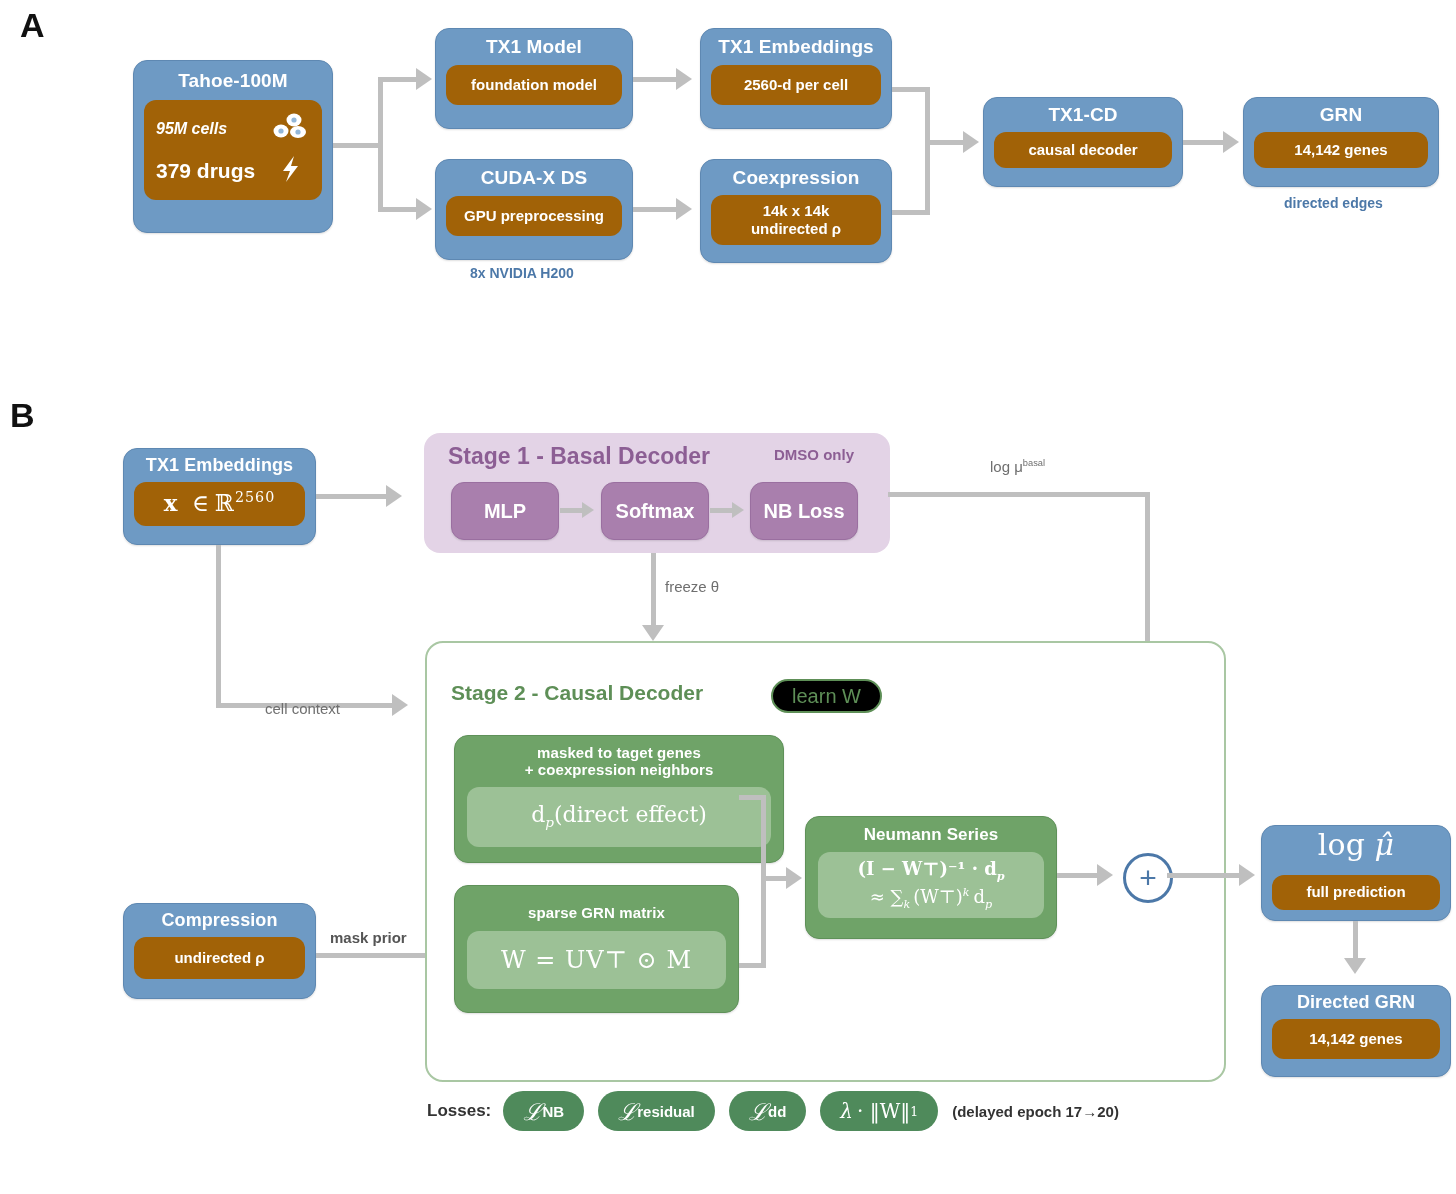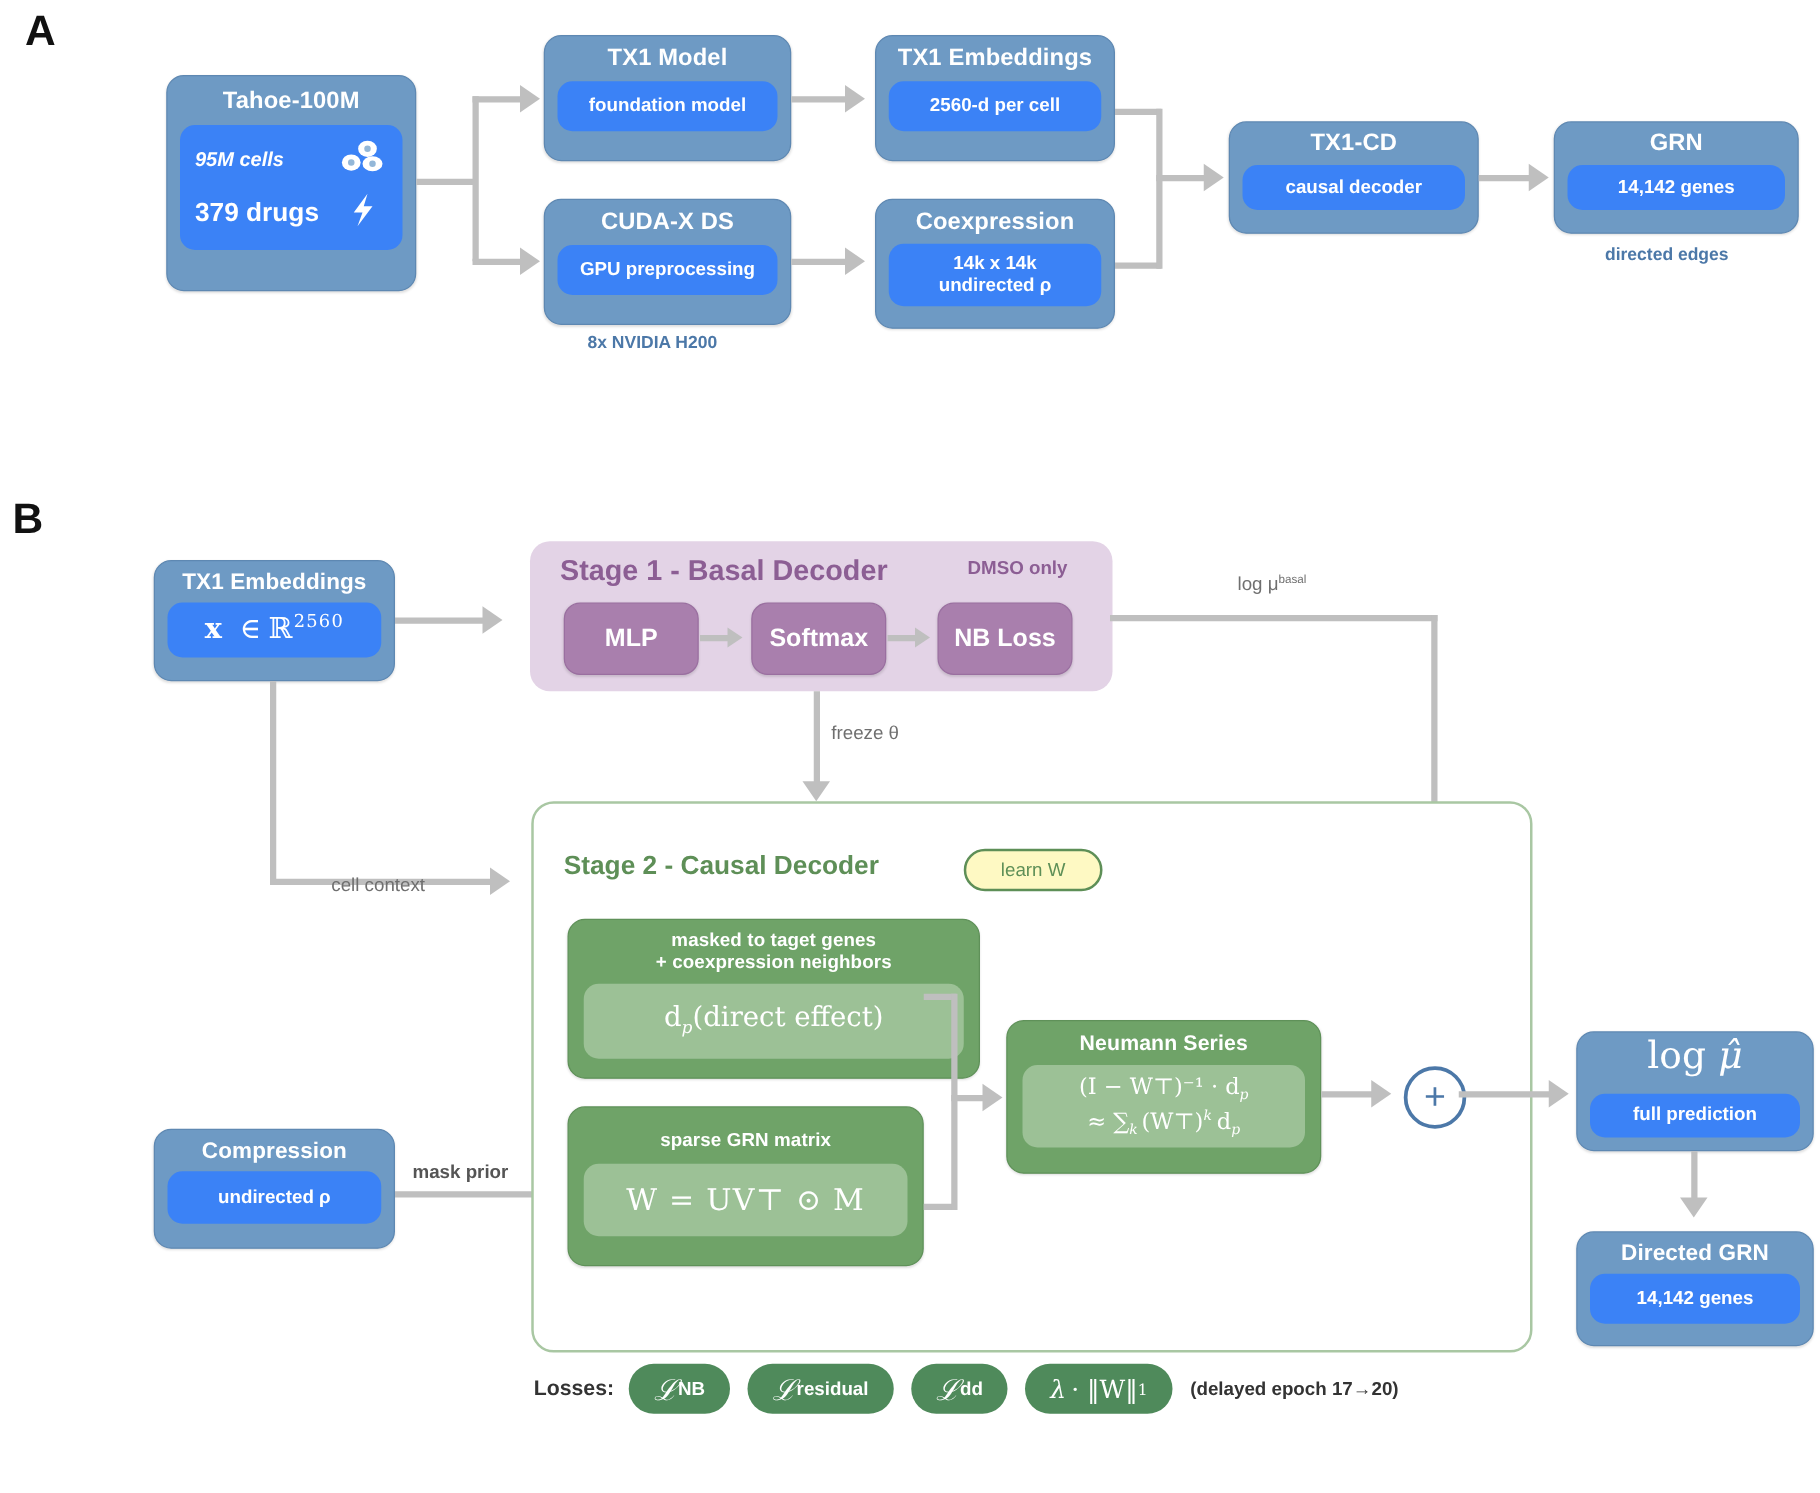--- a/index.html
+++ b/index.html
@@ -19,21 +19,21 @@
   .node-title{font-weight:bold;color:#ffffff;text-align:center;
               line-height:1.15;letter-spacing:.1px;}
   .node-sub{box-sizing:border-box;border-radius:12px;color:#ffffff;
             display:flex;flex-direction:column;align-items:center;
             justify-content:center;text-align:center;line-height:1.2;
             width:100%;}
 
   
   .blue{background:#6E9AC4;border:1px solid #5e88b2;
         box-shadow:0 1px 2px rgba(0,0,0,.13);}
-  .blue .node-sub{background:#3b82f6;}
+  .blue .node-sub{background:#a16207;}
 
   
   .green{background:#6FA368;border:1px solid #5f9159;
          box-shadow:0 1px 2px rgba(0,0,0,.13);}
   .green .node-sub{background:#9CC196;}
 
   
   .ln{position:absolute;background:#BFBFBF;}
   .lnh{height:5px;}
   .lnv{width:5px;}
@@ -58,22 +58,22 @@
   .pchip{position:absolute;border-radius:13px;background:#A97FAD;
          border:1px solid #9a6fa0;display:flex;align-items:center;
          justify-content:center;color:#fff;font-weight:bold;font-size:20px;
          box-shadow:0 1px 2px rgba(0,0,0,.12);}
 
   
   #stage2-panel{position:absolute;border:2px solid #A9C7A3;border-radius:18px;
                 background:#ffffff;}
   .stage2-head{position:absolute;color:#5E8F57;font-weight:bold;font-size:21px;}
   .pill{position:absolute;border:2px solid #5E8F57;border-radius:999px;
-        color:#5E8F57;font-size:15px;font-weight:normal;display:flex;
-        align-items:center;justify-content:center;background:#fef9c3;}
+        color:#5E8F57;font-size:20px;font-weight:normal;display:flex;
+        align-items:center;justify-content:center;background:#000000;}
 
   
   #losses-row{position:absolute;display:flex;align-items:center;}
   .loss-label{color:#333;font-size:17px;font-weight:bold;margin-right:12px;}
   .loss-chip{background:#4F8A5B;border-radius:999px;color:#fff;
              display:flex;align-items:center;justify-content:center;
              height:40px;padding:0 20px;margin-right:14px;font-size:20px;}
   .loss-note{color:#333;font-size:15px;font-weight:bold;}
 
   
@@ -264,21 +264,21 @@
 
 <div class="ln lnh" style="left:739px;top:795px;width:26px;"></div>
 <div class="ln lnh" style="left:739px;top:963px;width:26px;"></div>
 <div class="ln lnv" style="left:761px;top:795px;height:173px;"></div>
 <div class="ln lnh" style="left:761px;top:876px;width:28px;"></div>
 <div class="arrow-r" style="left:786px;top:867px;"></div>
 
 <div class="node green" style="left:805px;top:816px;width:252px;height:123px;padding:8px 12px 12px;">
   <div class="node-title" style="font-size:17px;margin-bottom:7px;">Neumann Series</div>
   <div class="node-sub" style="height:66px;">
-    <span class="mth" style="font-size:18px;">
+    <span class="mth" style="font-size:18px;font-weight:bold;">
       <span>(I − W⊤)⁻¹ · d</span><sub class="ss"><i>p</i></sub>
     </span>
     <span class="mth" style="font-size:18px;margin-top:3px;">
       <span>≈ ∑</span><sub class="ss"><i>k</i></sub><span style="margin-left:3px;">(W⊤)</span><sup class="ss"><i>k</i></sup><span style="margin-left:4px;">d</span><sub class="ss"><i>p</i></sub>
     </span>
   </div>
 </div>
 
 <div class="ln lnh" style="left:1057px;top:873px;width:42px;"></div>
 <div class="arrow-r" style="left:1097px;top:864px;"></div>

